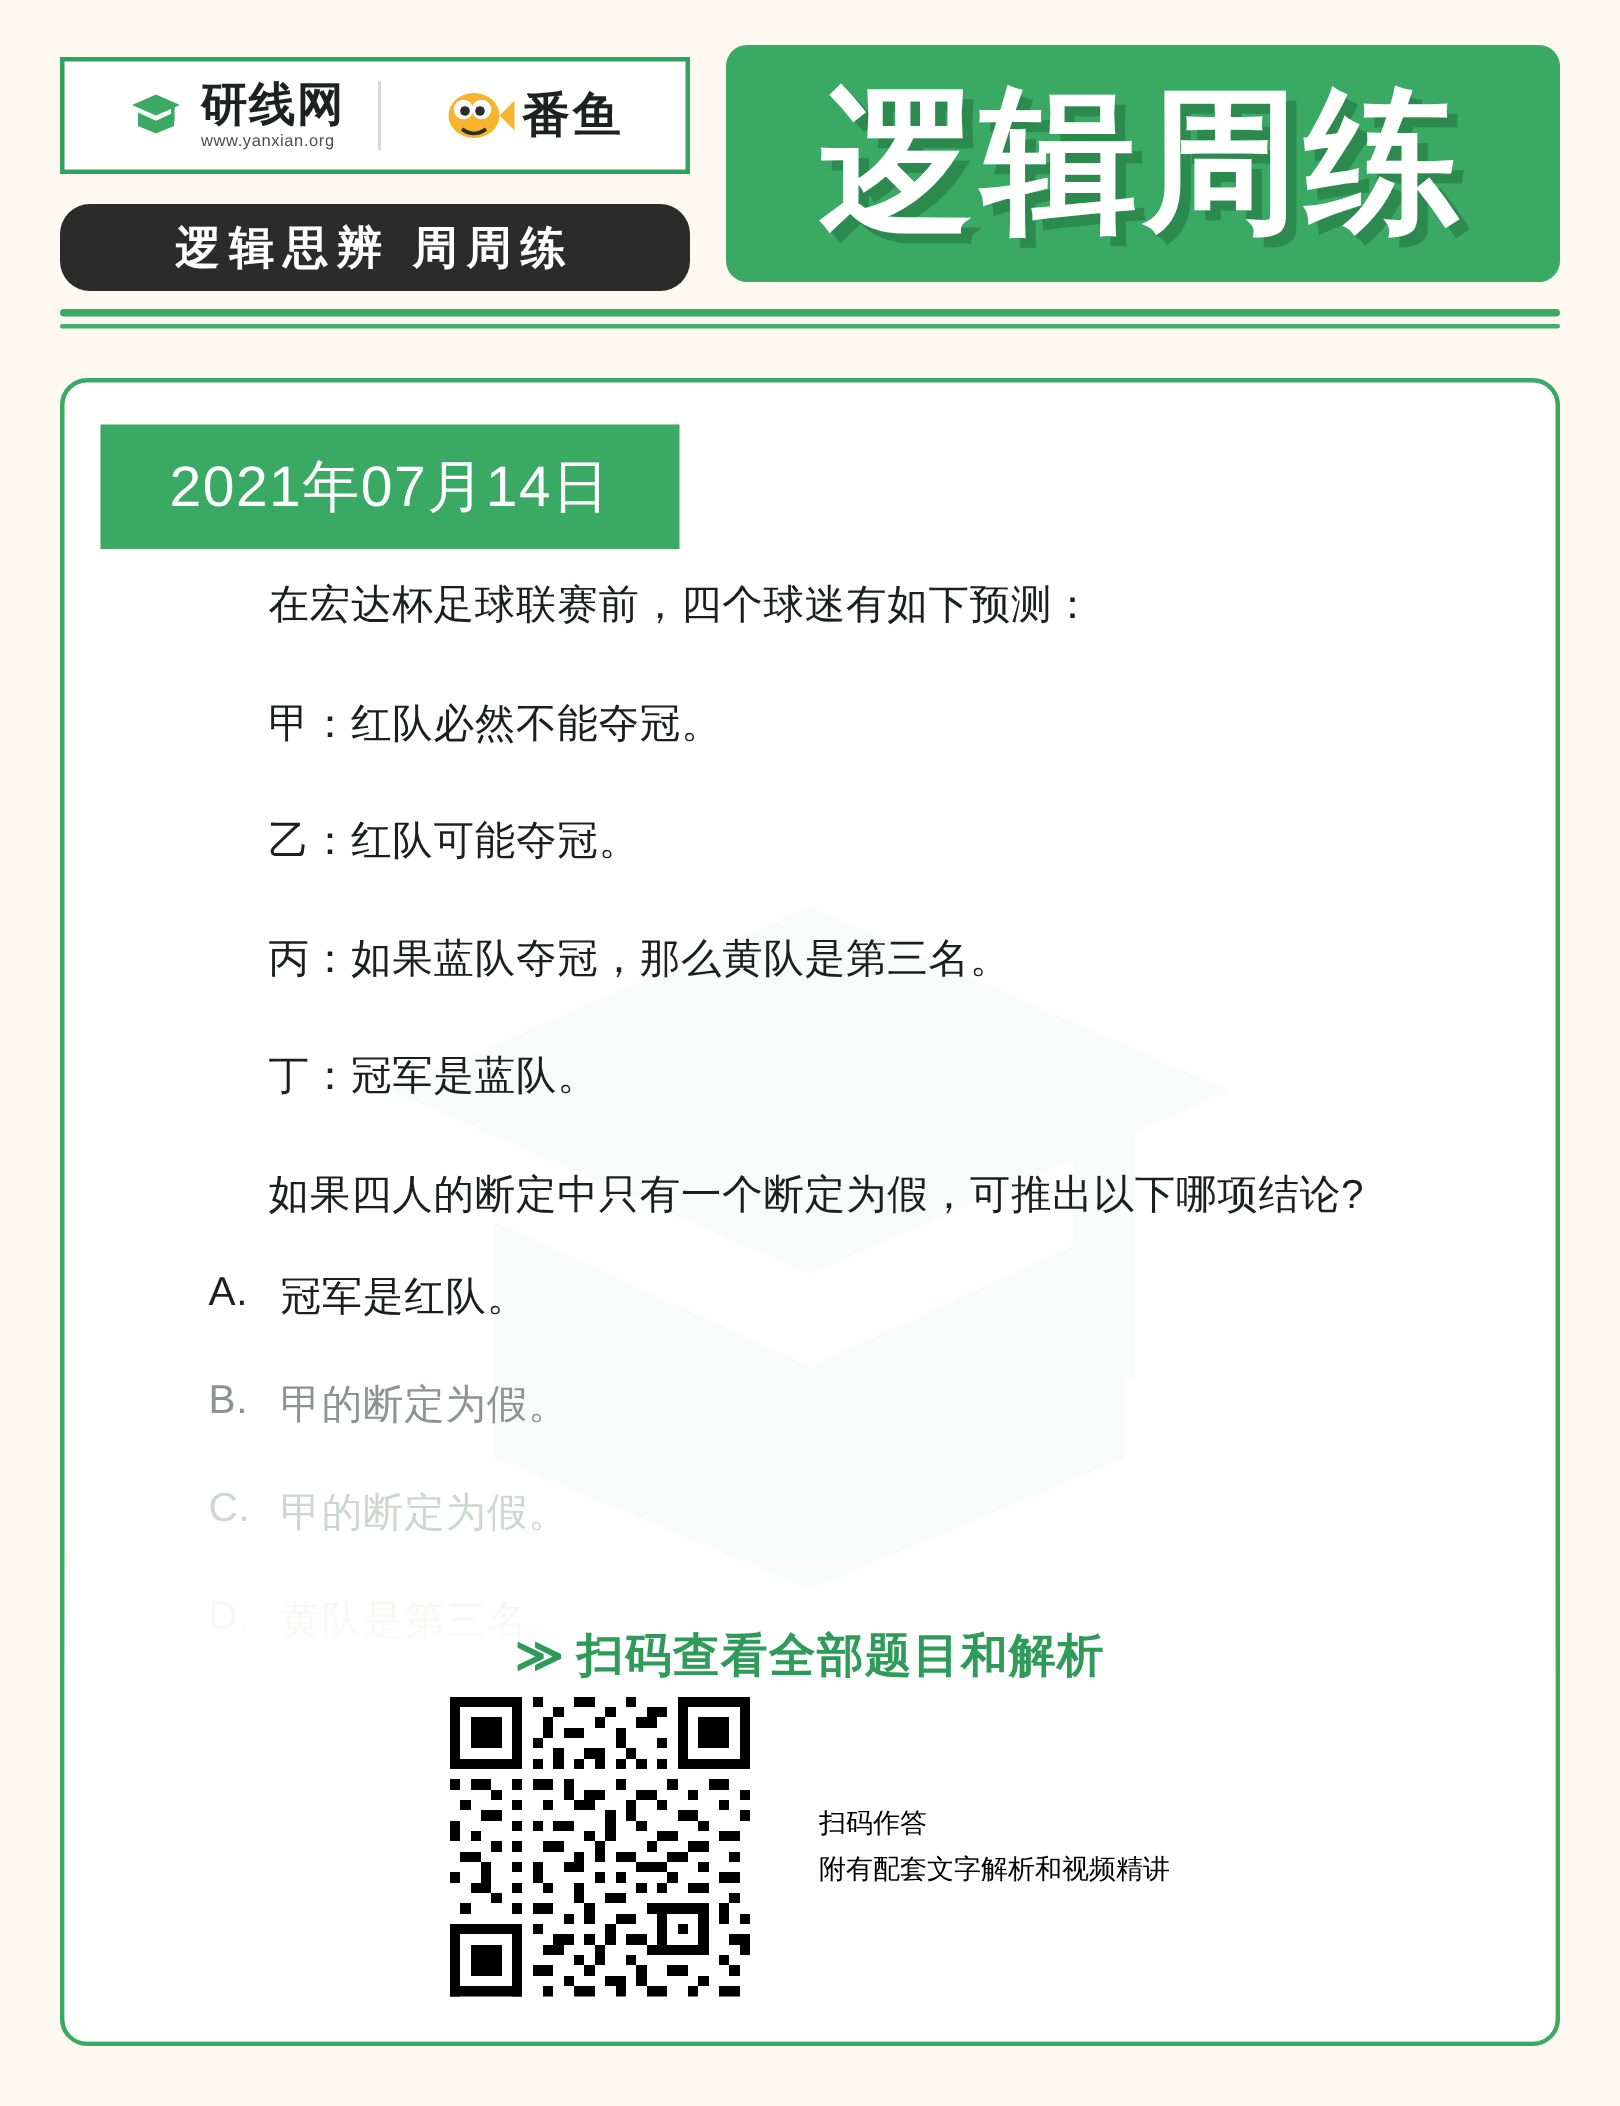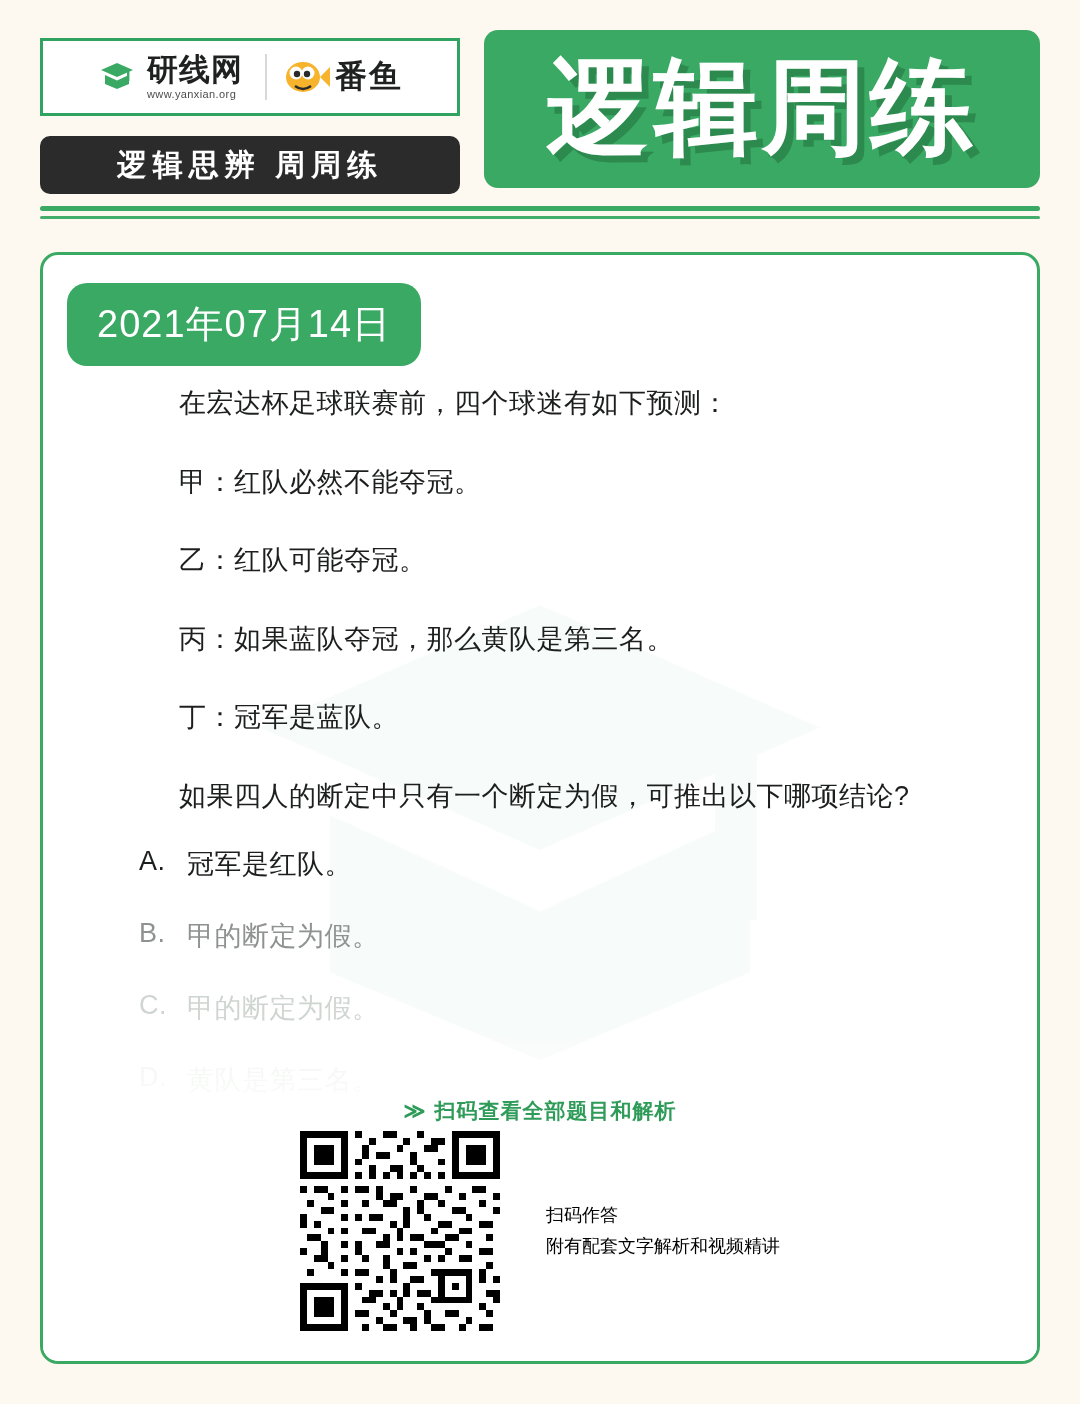--- a/index.html
+++ b/index.html
@@ -49,33 +49,33 @@
     font-size: 31px; font-weight: bold; color: #1f2120; letter-spacing: 1px;
   }
   .brand-url {
     font-size: 11px; color: #4b4d4c; letter-spacing: 0.4px; margin-top: 4px;
   }
   .brand-divider {
     width: 2px; height: 46px; background: #d7d9d8;
   }
   .brand-right {
     display: flex; align-items: center; gap: 4px;
-    padding-left: 12px;
+    padding-left: 38px;
   }
   .fish-icon { width: 52px; height: 42px; }
   .fish-name {
     font-size: 32px; font-weight: bold; color: #1f2120; letter-spacing: 2px;
   }
 
   .subtitle-box {
     position: absolute;
     left: 40px; top: 136px;
     width: 420px; height: 58px;
     background: #2b2b2b;
-    border-radius: 10px;
+    border-radius: 20px;
     display: flex; align-items: center; justify-content: center;
   }
   .subtitle-box span {
     color: #ffffff; font-size: 30px; font-weight: bold; letter-spacing: 6px;
   }
 
   .title-box {
     position: absolute;
     left: 484px; top: 30px;
     width: 556px; height: 158px;
@@ -111,22 +111,22 @@
     left: 50%; top: 54%;
     transform: translate(-50%,-50%);
     opacity: 0.10;
     pointer-events: none;
   }
 
   .date-pill {
     position: absolute;
     left: 24px; top: 28px;
     background: #3aa963;
-    border-radius: 20px;
-    padding: 16px 30px;
+    border-radius: 0;
+    padding: 16px 46px;
     color: #fff;
     font-size: 38px;
     letter-spacing: 1px;
   }
 
   .body {
     position: absolute;
     left: 0; top: 128px; right: 0;
     padding: 0 40px;
   }
@@ -158,21 +158,21 @@
     position: absolute;
     left: 0; right: 0; bottom: 0;
     height: 330px;
     background: linear-gradient(to bottom, rgba(255,255,255,0) 0%, rgba(255,255,255,0.92) 26%, #ffffff 46%);
   }
   .scan-head {
     position: absolute;
     left: 0; right: 0; bottom: 236px;
     text-align: center;
     color: #2e9b59;
-    font-size: 21px;
+    font-size: 31px;
     font-weight: bold;
     letter-spacing: 1px;
   }
   .chev { margin-right: 8px; font-weight: bold; }
 
   .qr-row {
     position: absolute;
     left: 0; right: 0; bottom: 30px;
     display: flex;
     align-items: center;

